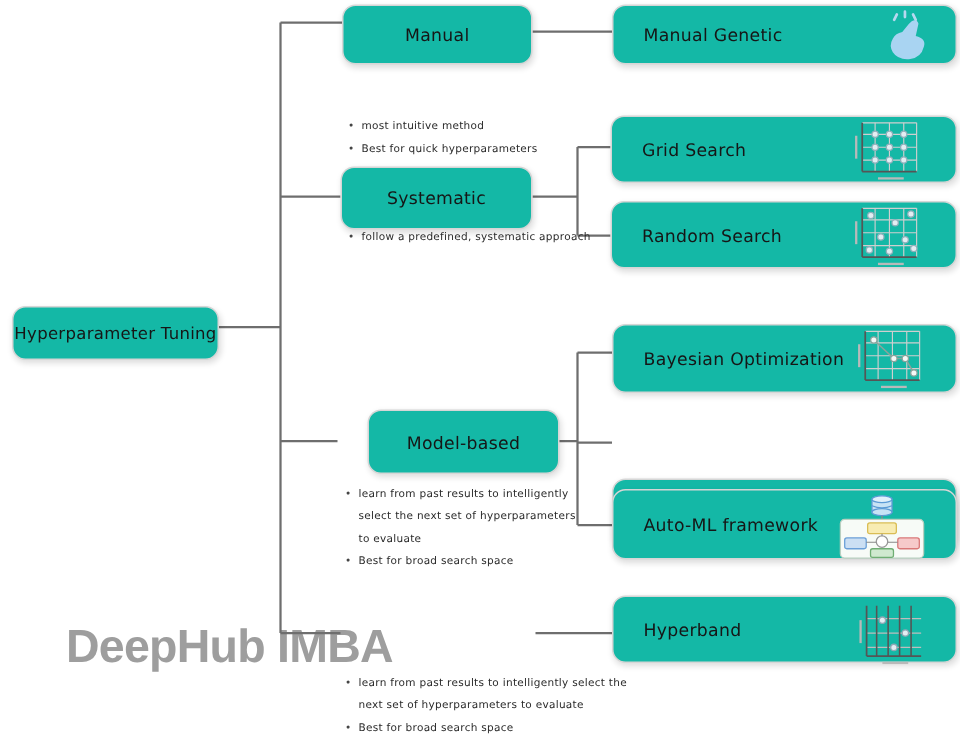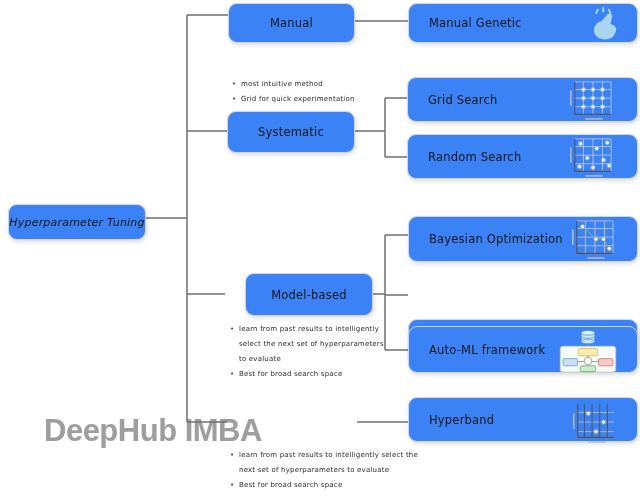--- a/index.html
+++ b/index.html
@@ -2,31 +2,31 @@
 <html><head>
 <meta charset="utf-8">
 <style>
   html,body{margin:0;padding:0;background:#ffffff;}
   .canvas{position:relative;width:640px;height:496px;background:#ffffff;overflow:hidden;
           font-family:"DejaVu Sans", sans-serif;color:#161616;}
   .watermark{position:absolute;left:44px;top:413px;z-index:1;
              font-family:"Liberation Sans", sans-serif;font-weight:bold;font-size:31px;
              color:#9e9e9e;letter-spacing:-0.5px;white-space:nowrap;}
   svg.connectors{position:absolute;left:0;top:0;z-index:2;}
-  .node{position:absolute;z-index:3;background:#3b82f6;border:1px solid #d6d6d6;
+  .node{position:absolute;z-index:3;background:#14b8a6;border:1px solid #d6d6d6;
         border-radius:9px;box-shadow:1px 2px 4px rgba(0,0,0,0.14);
         display:flex;align-items:center;box-sizing:border-box;}
   .node .label{font-size:11.5px;letter-spacing:0.2px;white-space:nowrap;}
   .branch{justify-content:center;}
   .leaf{justify-content:flex-start;padding-left:20px;}
   .leaf .icon{position:absolute;top:2px;}
   .bullets{position:absolute;z-index:3;font-size:7px;line-height:15px;color:#2a2a2a;}
   .bullet{position:relative;padding-left:10px;letter-spacing:0.2px;}
   .bullet::before{content:"•";position:absolute;left:1px;top:0;color:#444;}
-  .root-node{justify-content:center;font-style:italic;}
+  .root-node{justify-content:center;}
 </style>
 </head>
 <body>
 
 <div class="canvas">
 
   <div class="watermark">DeepHub IMBA</div>
 
   <svg class="connectors" width="640" height="496" viewBox="0 0 640 496">
     <g stroke="#6e6e6e" stroke-width="1.5" fill="none">
@@ -52,25 +52,28 @@
 
   <div class="node root-node" style="left:8px;top:204px;width:138px;height:36px;">
     <span class="label" style="font-size:11px;">Hyperparameter Tuning</span>
   </div>
 
   <div class="node branch" style="left:228px;top:3px;width:127px;height:40px;">
     <span class="label">Manual</span>
   </div>
   <div class="bullets" style="left:231px;top:44px;width:175px;margin-top:33px;">
     <div class="bullet">most intuitive method</div>
-    <div class="bullet">Grid for quick experimentation</div>
+    <div class="bullet">Best for quick hyperparameters</div>
   </div>
 
   <div class="node branch" style="left:227px;top:111px;width:128px;height:42px;">
     <span class="label">Systematic</span>
+  </div>
+  <div class="bullets" style="left:231px;top:151px;width:200px;">
+    <div class="bullet">follow a predefined, systematic approach</div>
   </div>
 
   <div class="node branch" style="left:225px;top:273px;width:128px;height:43px;margin-left:20px;">
     <span class="label">Model-based</span>
   </div>
   <div class="bullets" style="left:229px;top:322px;width:160px;">
     <div class="bullet">learn from past results to intelligently select the next set of hyperparameters to evaluate</div>
     <div class="bullet">Best for broad search space</div>
   </div>
 

